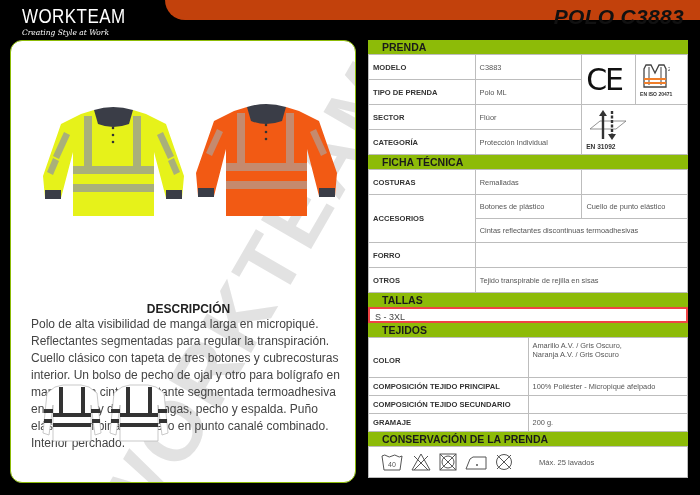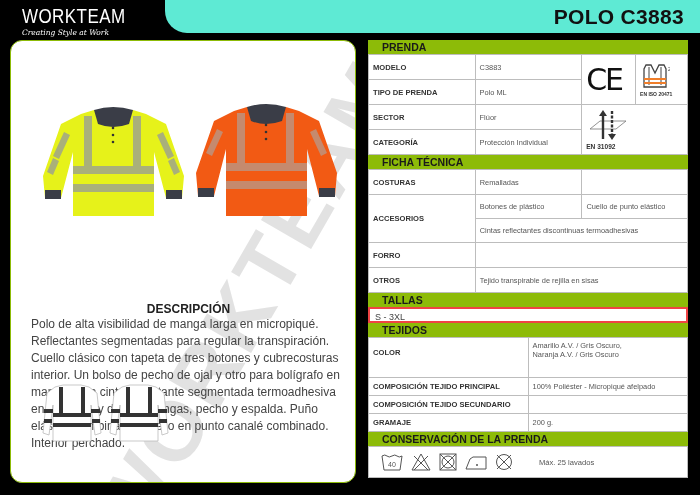--- a/index.html
+++ b/index.html
@@ -3,21 +3,21 @@
 <meta charset="utf-8">
 <style>
   * { box-sizing: border-box; margin: 0; padding: 0; }
   html, body { width: 700px; height: 495px; overflow: hidden; background: #000; }
   body { position: relative; font-family: "Liberation Sans", sans-serif; color: #333; }
 
   
   .brand { position: absolute; left: 22px; top: 6px; color: #fff; }
   .brand .logo { font-family: "Liberation Sans", sans-serif; font-size: 20px; letter-spacing: 0.5px; font-weight: normal; transform: scaleX(0.85); transform-origin: left; display: inline-block; line-height: 20px; }
   .brand .tagline { font-family: "DejaVu Serif", serif; font-style: italic; font-size: 7.5px; color: #fff; margin-top: 1px; }
-  .title-band { position: absolute; left: 165px; top: 0; width: 535px; height: 33px; background: #5eead4; border-bottom-left-radius: 22px; border-top-left-radius: 0; }
+  .title-band { position: absolute; left: 165px; top: 0; width: 535px; height: 20px; background: #c2410c; border-bottom-left-radius: 22px; border-top-left-radius: 0; font-style: italic; }
   .title-band .title { position: absolute; right: 16px; top: 5px; font-size: 21px; font-weight: bold; color: #111; letter-spacing: 0.3px; }
 
   
   .left-panel { position: absolute; left: 10px; top: 40px; width: 346px; height: 443px; background: #fff; border: 1.5px solid #8dbb08; border-radius: 12px; overflow: hidden; }
   .watermark { position: absolute; left: 30px; top: 40px; width: 330px; height: 330px; pointer-events: none; }
   .watermark span { position: absolute; left: -60px; top: 170px; font-size: 84px; font-weight: bold; color: #e2e2e2; transform: rotate(-60deg); white-space: nowrap; letter-spacing: 4px; }
   .photo { position: absolute; }
   .photo-yellow { left: 25px; top: 65px; width: 155px; height: 120px; }
   .photo-orange { left: 178px; top: 60px; width: 155px; height: 125px; }
 
@@ -213,21 +213,21 @@
   <div class="sizes">S - 3XL</div>
 
   <div class="section-head">TEJIDOS</div>
   <table class="tbl">
     <colgroup>
         <col style="width:160px">
         <col style="width:160px">
       </colgroup>
     <tbody>
         <tr style="height:40px">
-      <td class="lbl" style="vertical-align:top;padding-top:10px">COLOR</td>
+      <td class="lbl" style="vertical-align:top;padding-top:18px">COLOR</td>
       <td style="vertical-align:top;padding-top:3px">
         <div>Amarillo A.V. / Gris Oscuro,</div>
         <div>Naranja A.V. / Gris Oscuro</div>
       </td>
     </tr>
     <tr style="height:18px">
       <td class="lbl">COMPOSICIÓN TEJIDO PRINCIPAL</td>
       <td>100% Poliéster -  Micropiqué afelpado</td>
     </tr>
     <tr style="height:18px">

